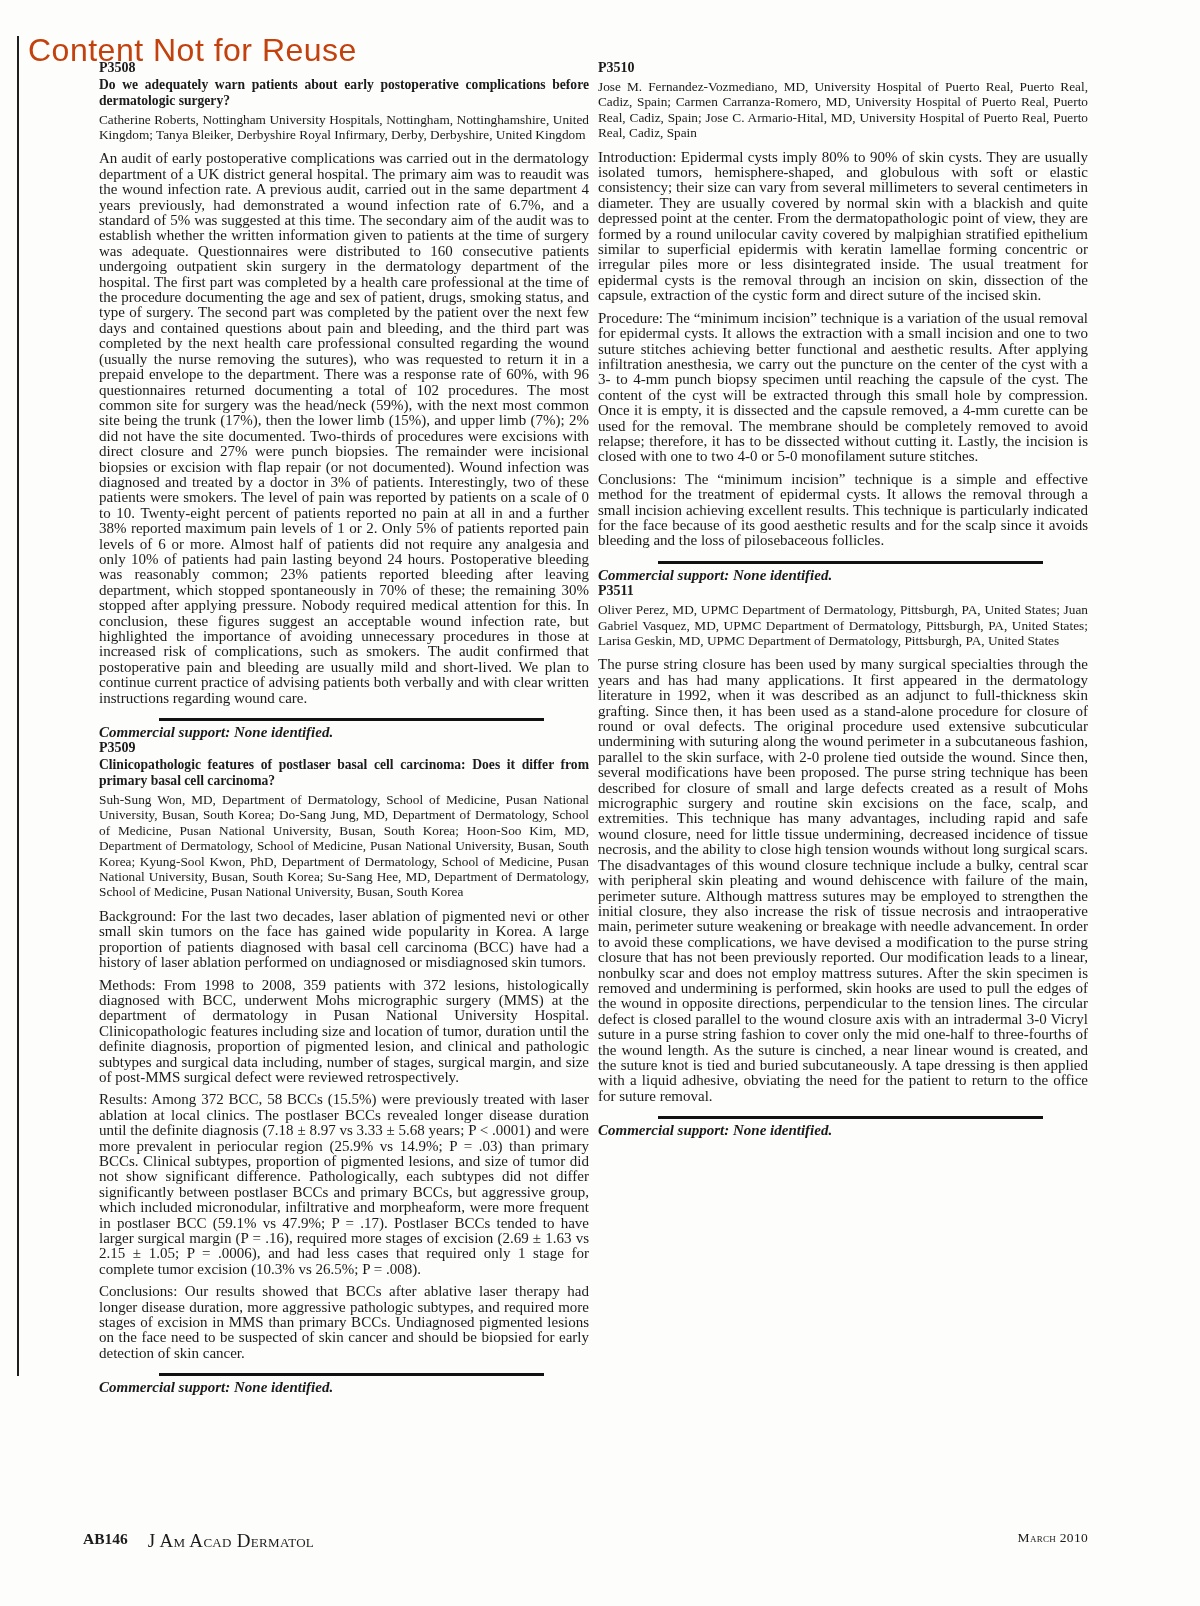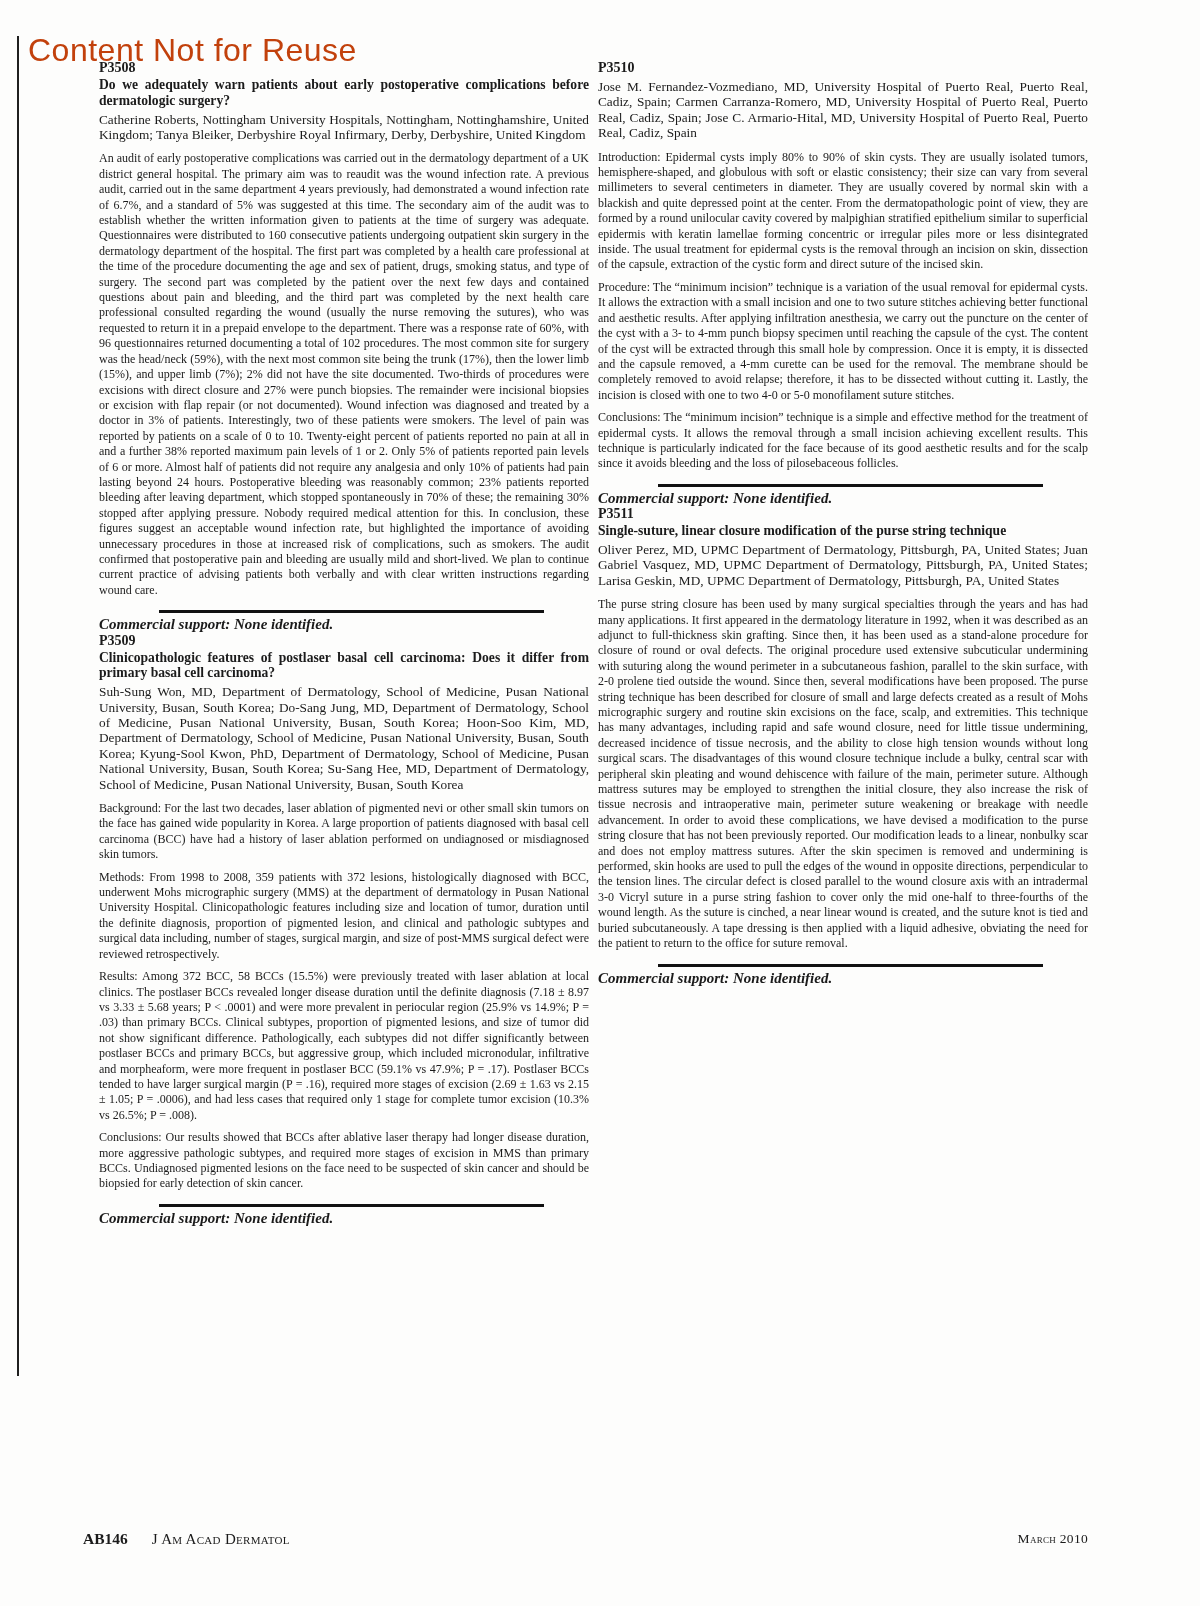--- a/index.html
+++ b/index.html
@@ -29,41 +29,41 @@
     font-weight:bold;font-size:14px;line-height:16px;margin:0;
   }
   .abs-title{
     font-weight:bold;font-size:13.6px;line-height:15.8px;margin:1px 0 0 0;
     text-align:justify;
   }
   .authors{
     font-size:13.3px;line-height:15.4px;margin:3px 0 0 0;text-align:justify;
   }
   .body-par{
-    font-size:12px;line-height:15.4px;margin:9px 0 0 0;text-align:justify;
+    font-size:15px;line-height:15.4px;margin:9px 0 0 0;text-align:justify;
   }
   .body-par + .body-par{margin-top:7px;}
   .support{margin-top:12px;}
   .support-rule{
     margin-left:60px;width:385px;height:3px;background:#111;
   }
   .support-text{
     margin:4px 0 0 0;font-size:15px;line-height:15.4px;
     font-style:italic;font-weight:bold;
   }
   .abstract + .abstract{margin-top:0;}
   .gap-left{margin-top:62px;}
   .gap-right{margin-top:326px;}
   .footer{
     position:absolute;left:83px;top:1530px;width:1005px;
-    display:flex;align-items:center;gap:24px;
+    display:flex;align-items:flex-start;
   }
   .footer .pg{font-weight:bold;font-size:15.5px;}
   .footer .journal{
-    font-variant:small-caps;font-size:15px;letter-spacing:0.3px;
+    font-variant:small-caps;font-size:19px;margin-left:20px;letter-spacing:0.3px;
   }
   .footer .date{
     margin-left:auto;font-variant:small-caps;font-size:13.5px;letter-spacing:0.3px;
   }
 </style>
 </head>
 <body>
 
 <div class="page">
 
@@ -108,21 +108,20 @@
       <p class="body-par">Procedure: The “minimum incision” technique is a variation of the usual removal for epidermal cysts. It allows the extraction with a small incision and one to two suture stitches achieving better functional and aesthetic results. After applying infiltration anesthesia, we carry out the puncture on the center of the cyst with a 3- to 4-mm punch biopsy specimen until reaching the capsule of the cyst. The content of the cyst will be extracted through this small hole by compression. Once it is empty, it is dissected and the capsule removed, a 4-mm curette can be used for the removal. The membrane should be completely removed to avoid relapse; therefore, it has to be dissected without cutting it. Lastly, the incision is closed with one to two 4-0 or 5-0 monofilament suture stitches.</p>
       <p class="body-par">Conclusions: The “minimum incision” technique is a simple and effective method for the treatment of epidermal cysts. It allows the removal through a small incision achieving excellent results. This technique is particularly indicated for the face because of its good aesthetic results and for the scalp since it avoids bleeding and the loss of pilosebaceous follicles.</p>
       <div class="support">
         <div class="support-rule"></div>
         <p class="support-text">Commercial support: None identified.</p>
       </div>
     </section>
 
     <section class="abstract gap-right">
       <div class="abs-num">P3511</div>
-      <h2 class="abs-title">Single-suture, linear closure modification of the purse string technique</h2>
       <p class="authors">Oliver Perez, MD, UPMC Department of Dermatology, Pittsburgh, PA, United States; Juan Gabriel Vasquez, MD, UPMC Department of Dermatology, Pittsburgh, PA, United States; Larisa Geskin, MD, UPMC Department of Dermatology, Pittsburgh, PA, United States</p>
       <p class="body-par">The purse string closure has been used by many surgical specialties through the years and has had many applications. It first appeared in the dermatology literature in 1992, when it was described as an adjunct to full-thickness skin grafting. Since then, it has been used as a stand-alone procedure for closure of round or oval defects. The original procedure used extensive subcuticular undermining with suturing along the wound perimeter in a subcutaneous fashion, parallel to the skin surface, with 2-0 prolene tied outside the wound. Since then, several modifications have been proposed. The purse string technique has been described for closure of small and large defects created as a result of Mohs micrographic surgery and routine skin excisions on the face, scalp, and extremities. This technique has many advantages, including rapid and safe wound closure, need for little tissue undermining, decreased incidence of tissue necrosis, and the ability to close high tension wounds without long surgical scars. The disadvantages of this wound closure technique include a bulky, central scar with peripheral skin pleating and wound dehiscence with failure of the main, perimeter suture. Although mattress sutures may be employed to strengthen the initial closure, they also increase the risk of tissue necrosis and intraoperative main, perimeter suture weakening or breakage with needle advancement. In order to avoid these complications, we have devised a modification to the purse string closure that has not been previously reported. Our modification leads to a linear, nonbulky scar and does not employ mattress sutures. After the skin specimen is removed and undermining is performed, skin hooks are used to pull the edges of the wound in opposite directions, perpendicular to the tension lines. The circular defect is closed parallel to the wound closure axis with an intradermal 3-0 Vicryl suture in a purse string fashion to cover only the mid one-half to three-fourths of the wound length. As the suture is cinched, a near linear wound is created, and the suture knot is tied and buried subcutaneously. A tape dressing is then applied with a liquid adhesive, obviating the need for the patient to return to the office for suture removal.</p>
       <div class="support">
         <div class="support-rule"></div>
         <p class="support-text">Commercial support: None identified.</p>
       </div>
     </section>
 
   </div>
 

